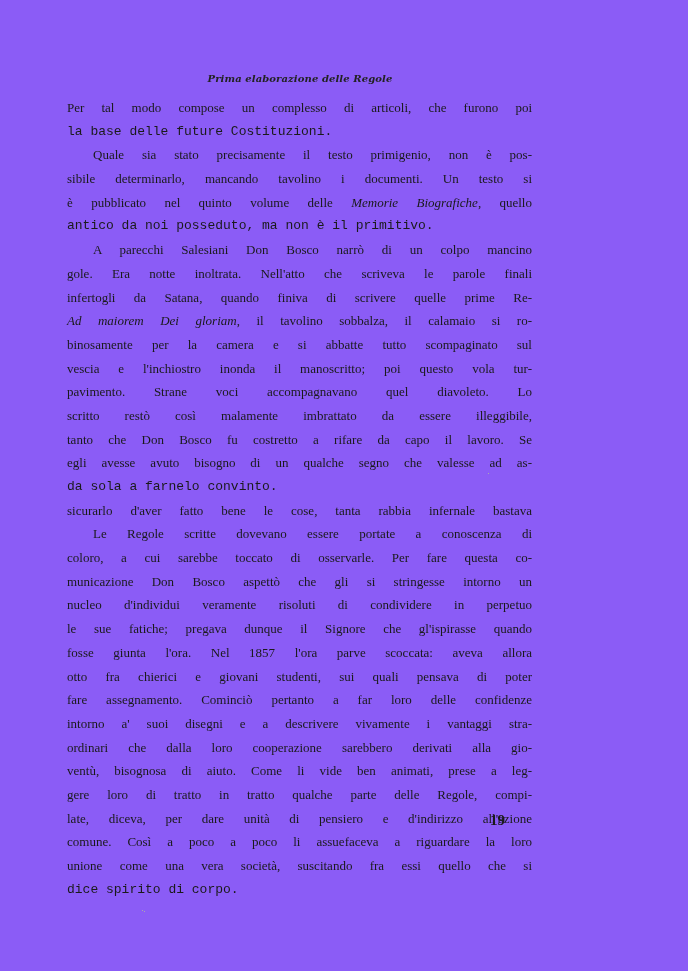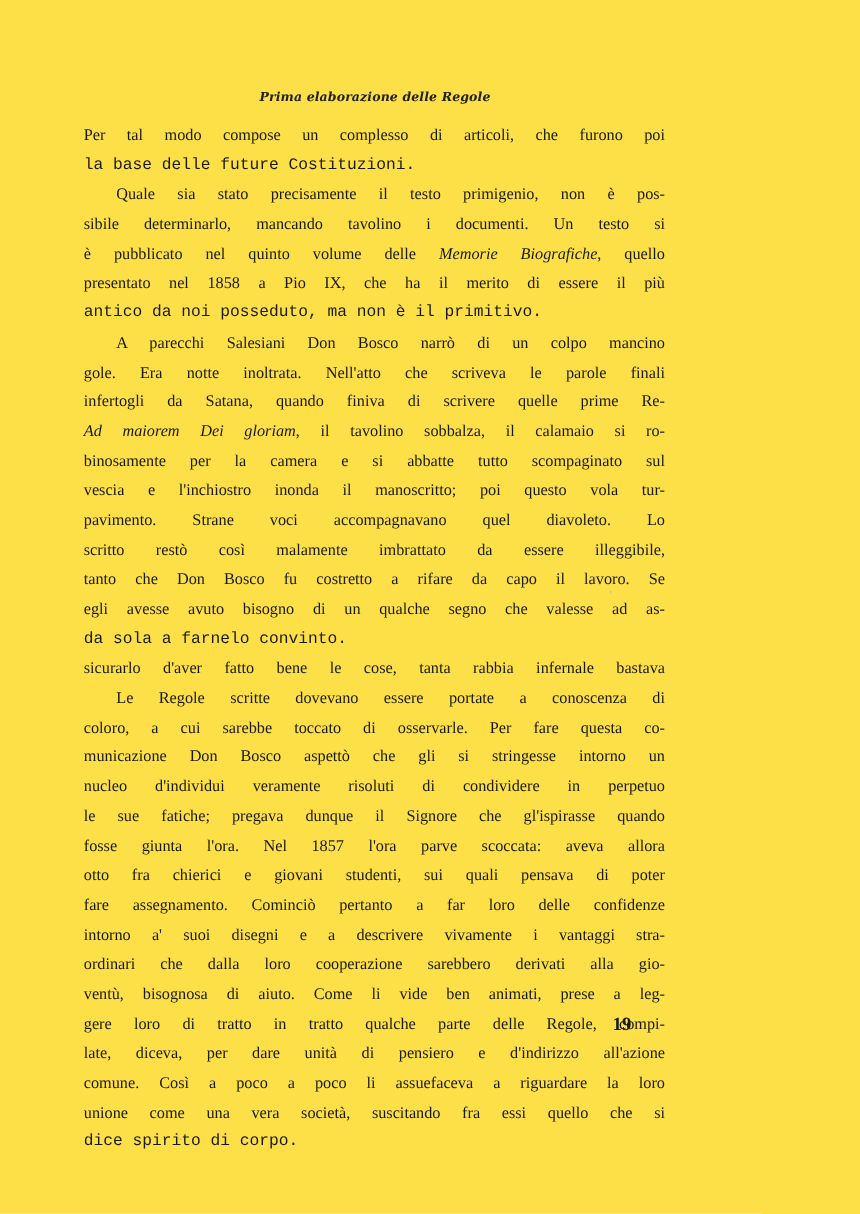--- a/index.html
+++ b/index.html
@@ -1,17 +1,17 @@
 <!DOCTYPE html>
 <html><head>
 <meta charset="utf-8">
 <style>
   html, body { margin: 0; padding: 0; background: #ffffff; }
   body { width: 688px; height: 971px; position: relative; overflow: hidden; }
-  .page { position: absolute; left: 0; top: 0; width: 688px; height: 971px; background: #fde047; }
+  .page { position: absolute; left: 0; top: 0; width: 688px; height: 971px; background: #8b5cf6; }
   .running-head {
     position: absolute; top: 73px; left: 0; width: 600px; text-align: center;
     font-family: "DejaVu Serif", serif; font-style: italic; font-weight: bold;
     font-size: 10px; color: #222; letter-spacing: 0.1px;
   }
   .body-text {
     position: absolute; left: 67px; top: 96px; width: 465px;
     font-family: "Liberation Serif", serif; font-size: 13px; line-height: 23.7px;
     color: #1a1a1a;
   }
@@ -39,21 +39,20 @@
 
     <div>
       <span class="line">Per tal modo compose un complesso di articoli, che furono poi</span>
       <span class="line last">la base delle future Costituzioni.</span>
     </div>
 
     <div>
       <span class="line indent">Quale sia stato precisamente il testo primigenio, non è pos-</span>
       <span class="line">sibile determinarlo, mancando tavolino i documenti. Un testo si</span>
       <span class="line"><span>è pubblicato nel quinto volume delle </span><em>Memorie Biografiche</em><span>, quello</span></span>
-      <span class="line">presentato nel 1858 a Pio IX, che ha il merito di essere il più</span>
       <span class="line last">antico da noi posseduto, ma non è il primitivo.</span>
     </div>
 
     <div>
       <span class="line indent">A parecchi Salesiani Don Bosco narrò di un colpo mancino</span>
       <span class="line">gole. Era notte inoltrata. Nell'atto che scriveva le parole finali</span>
       <span class="line">infertogli da Satana, quando finiva di scrivere quelle prime Re-</span>
       <span class="line"><em>Ad maiorem Dei gloriam</em><span>, il tavolino sobbalza, il calamaio si ro-</span></span>
       <span class="line">binosamente per la camera e si abbatte tutto scompaginato sul</span>
       <span class="line">vescia e l'inchiostro inonda il manoscritto; poi questo vola tur-</span>

